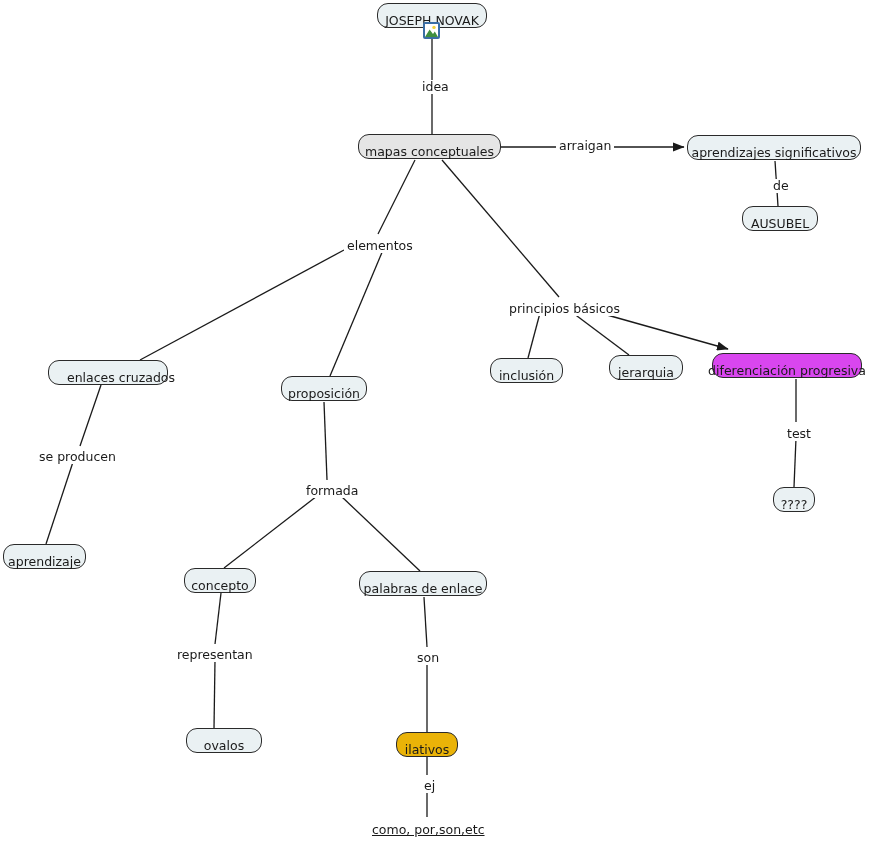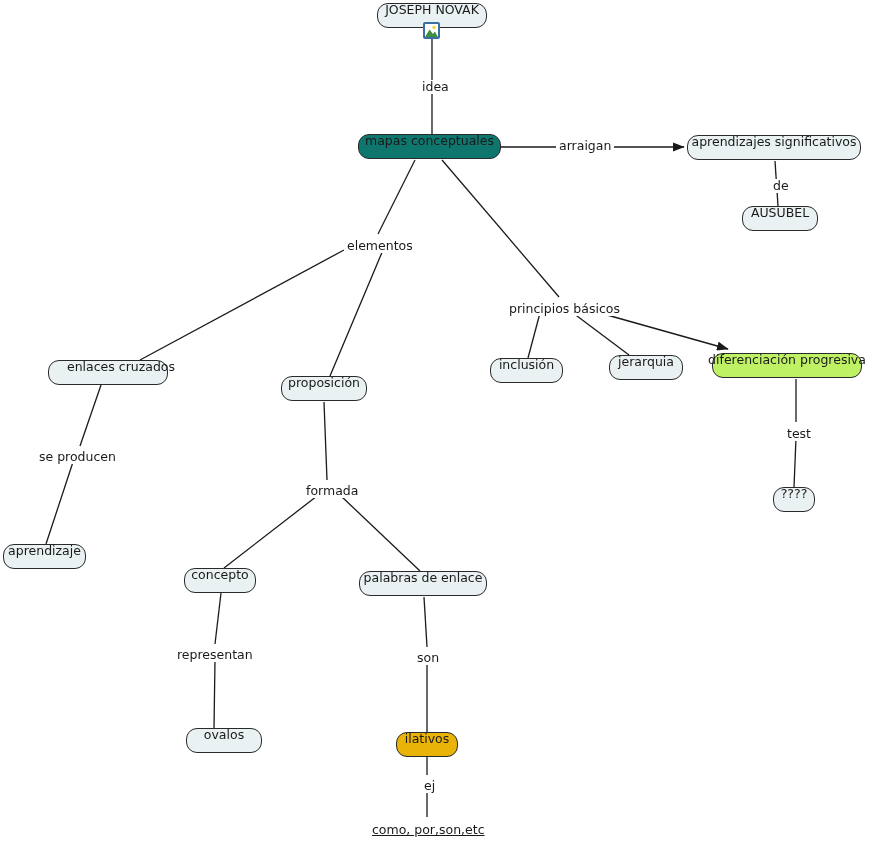--- a/index.html
+++ b/index.html
@@ -29,21 +29,21 @@
   .node {
     position: absolute;
     box-sizing: border-box;
     background: #eaf1f3;
     border: 1.4px solid #2a2a2a;
     border-radius: 11px;
     color: #1a1a1a;
     font-size: 12.5px;
     line-height: 1;
     display: flex;
-    align-items: flex-start;
+    align-items: flex-end;
     justify-content: center;
     white-space: nowrap;
     padding: 0 10px;
     height: 25px;
     z-index: 3;
   }
   .node-label {
     display: block;
     line-height: 1;
   }
@@ -114,36 +114,36 @@
         <line x1="427" y1="663" x2="427" y2="732" stroke="#1a1a1a" stroke-width="1.3"></line>
         <line x1="427" y1="757" x2="427" y2="775" stroke="#1a1a1a" stroke-width="1.3"></line>
         <line x1="427" y1="791" x2="427" y2="817" stroke="#1a1a1a" stroke-width="1.3"></line>
       </g>
   </svg>
 
   <div id="nodes-layer">
       <div class="node" style="left: 377px; top: 3px; width: 110px; background: rgb(234, 241, 243); border-color: rgb(42, 42, 42);">
         <span class="node-label">JOSEPH NOVAK</span>
       </div>
-      <div class="node" style="left: 358px; top: 134px; width: 143px; background: #0f766e; border-color: rgb(42, 42, 42);">
+      <div class="node" style="left: 358px; top: 134px; width: 143px; background: #e5e5e5; border-color: rgb(42, 42, 42);">
         <span class="node-label">mapas conceptuales</span>
       </div>
       <div class="node" style="left: 687px; top: 135px; width: 174px; background: rgb(234, 241, 243); border-color: rgb(42, 42, 42);">
         <span class="node-label">aprendizajes significativos</span>
       </div>
       <div class="node" style="left: 742px; top: 206px; width: 76px; background: rgb(234, 241, 243); border-color: rgb(42, 42, 42);">
         <span class="node-label">AUSUBEL</span>
       </div>
       <div class="node" style="left: 490px; top: 358px; width: 73px; background: rgb(234, 241, 243); border-color: rgb(42, 42, 42);">
         <span class="node-label">inclusión</span>
       </div>
       <div class="node" style="left: 609px; top: 355px; width: 74px; background: rgb(234, 241, 243); border-color: rgb(42, 42, 42);">
         <span class="node-label">jerarquia</span>
       </div>
-      <div class="node" style="left: 712px; top: 353px; width: 150px; background: #bef264; border-color: rgb(42, 42, 42);">
+      <div class="node" style="left: 712px; top: 353px; width: 150px; background: #d946ef; border-color: rgb(42, 42, 42);">
         <span class="node-label">diferenciación progresiva</span>
       </div>
       <div class="node" style="left: 773px; top: 487px; width: 42px; background: rgb(234, 241, 243); border-color: rgb(42, 42, 42);">
         <span class="node-label">????</span>
       </div>
       <div class="node" style="left: 48px; top: 360px; width: 120px; background: rgb(234, 241, 243); border-color: rgb(42, 42, 42); padding-left: 36px;">
         <span class="node-label">enlaces cruzados</span>
       </div>
       <div class="node" style="left: 3px; top: 544px; width: 83px; background: rgb(234, 241, 243); border-color: rgb(42, 42, 42);">
         <span class="node-label">aprendizaje</span>

